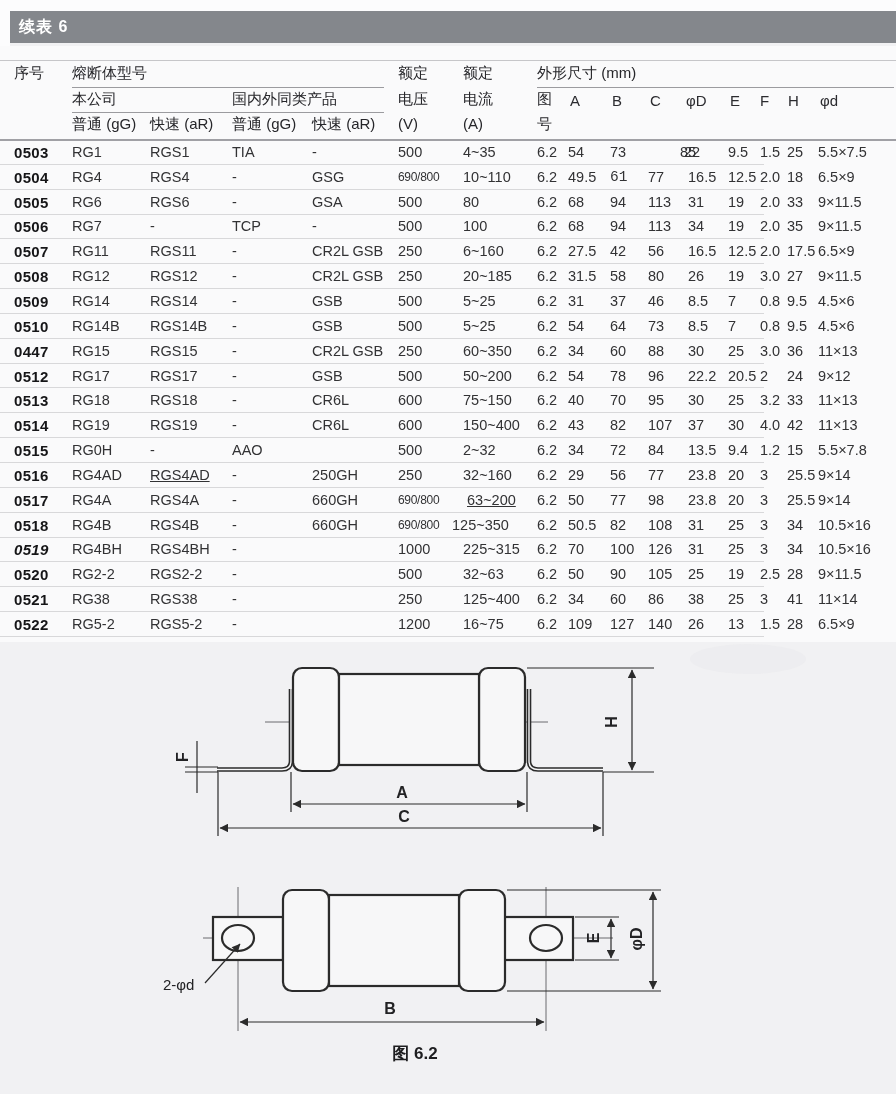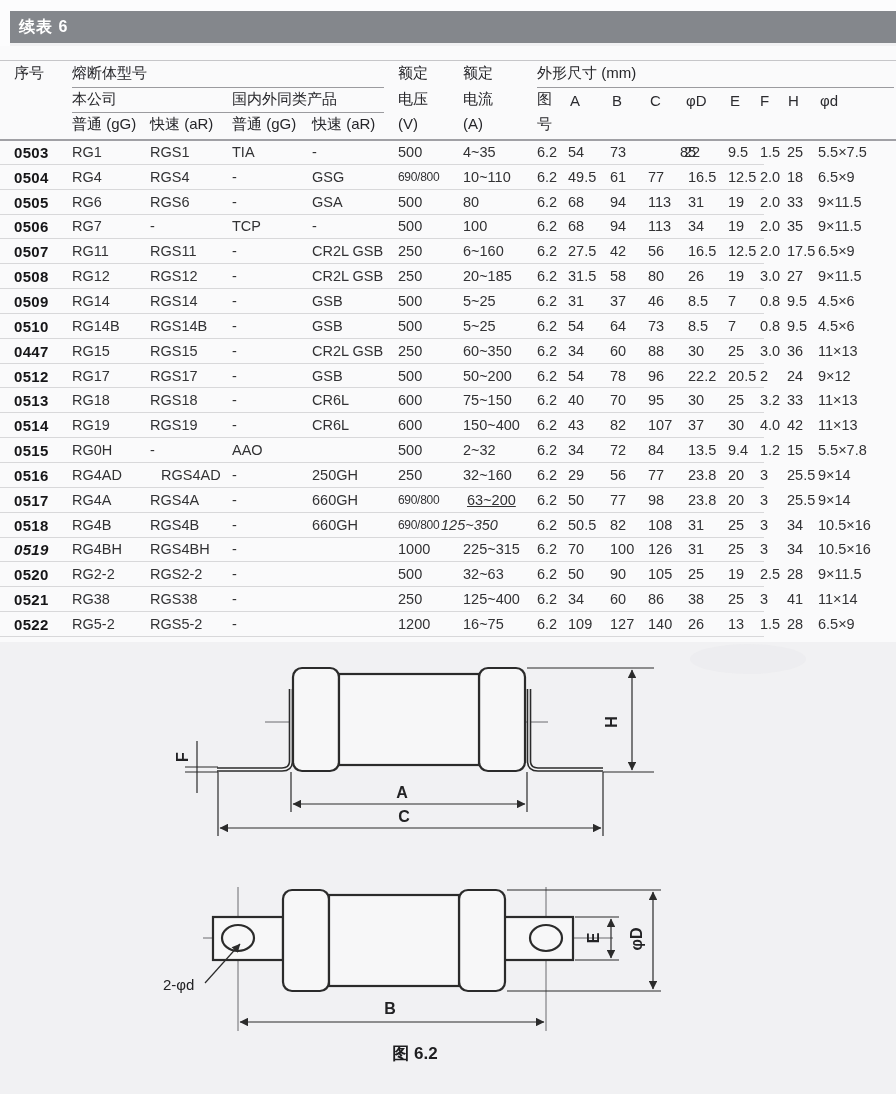--- a/index.html
+++ b/index.html
@@ -103,21 +103,21 @@
       <div class="trow">
         <span class="cell serial" style="left: 14px;">0504</span>
         <span class="cell" style="left: 72px;">RG4</span>
         <span class="cell" style="left: 150px;">RGS4</span>
         <span class="cell" style="left: 232px;">-</span>
         <span class="cell" style="left: 312px;">GSG</span>
         <span class="cell condensed" style="left: 398px;">690/800</span>
         <span class="cell" style="left: 463px;">10~110</span>
         <span class="cell" style="left: 537px;">6.2</span>
         <span class="cell" style="left: 568px;">49.5</span>
-        <span class="cell" style="left: 610px;">61</span>
+        <span class="cell" style="left: 610px; font-family: Liberation Mono, monospace;">61</span>
         <span class="cell" style="left: 648px;">77</span>
         <span class="cell" style="left: 688px;">16.5</span>
         <span class="cell" style="left: 728px;">12.5</span>
         <span class="cell" style="left: 760px;">2.0</span>
         <span class="cell" style="left: 787px;">18</span>
         <span class="cell" style="left: 818px;">6.5×9</span>
       </div>
       <div class="trow">
         <span class="cell serial" style="left: 14px;">0505</span>
         <span class="cell" style="left: 72px;">RG6</span>
@@ -312,21 +312,21 @@
         <span class="cell" style="left: 648px;">84</span>
         <span class="cell" style="left: 688px;">13.5</span>
         <span class="cell" style="left: 728px;">9.4</span>
         <span class="cell" style="left: 760px;">1.2</span>
         <span class="cell" style="left: 787px;">15</span>
         <span class="cell" style="left: 818px;">5.5×7.8</span>
       </div>
       <div class="trow">
         <span class="cell serial" style="left: 14px;">0516</span>
         <span class="cell" style="left: 72px;">RG4AD</span>
-        <span class="cell" style="left: 161px;">RGS4AD</span>
+        <span class="cell" style="left: 150px; text-decoration: underline;">RGS4AD</span>
         <span class="cell" style="left: 232px;">-</span>
         <span class="cell" style="left: 312px;">250GH</span>
         <span class="cell" style="left: 398px;">250</span>
         <span class="cell" style="left: 463px;">32~160</span>
         <span class="cell" style="left: 537px;">6.2</span>
         <span class="cell" style="left: 568px;">29</span>
         <span class="cell" style="left: 610px;">56</span>
         <span class="cell" style="left: 648px;">77</span>
         <span class="cell" style="left: 688px;">23.8</span>
         <span class="cell" style="left: 728px;">20</span>
@@ -352,21 +352,21 @@
         <span class="cell" style="left: 787px;">25.5</span>
         <span class="cell" style="left: 818px;">9×14</span>
       </div>
       <div class="trow">
         <span class="cell serial" style="left: 14px;">0518</span>
         <span class="cell" style="left: 72px;">RG4B</span>
         <span class="cell" style="left: 150px;">RGS4B</span>
         <span class="cell" style="left: 232px;">-</span>
         <span class="cell" style="left: 312px;">660GH</span>
         <span class="cell condensed" style="left: 398px;">690/800</span>
-        <span class="cell" style="left: 441px; font-style: italic;">125~350</span>
+        <span class="cell" style="left: 452px;">125~350</span>
         <span class="cell" style="left: 537px;">6.2</span>
         <span class="cell" style="left: 568px;">50.5</span>
         <span class="cell" style="left: 610px;">82</span>
         <span class="cell" style="left: 648px;">108</span>
         <span class="cell" style="left: 688px;">31</span>
         <span class="cell" style="left: 728px;">25</span>
         <span class="cell" style="left: 760px;">3</span>
         <span class="cell" style="left: 787px;">34</span>
         <span class="cell" style="left: 818px;">10.5×16</span>
       </div>

